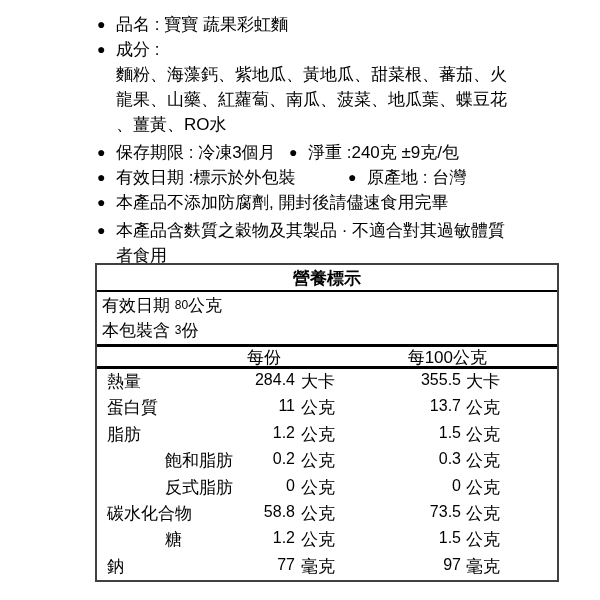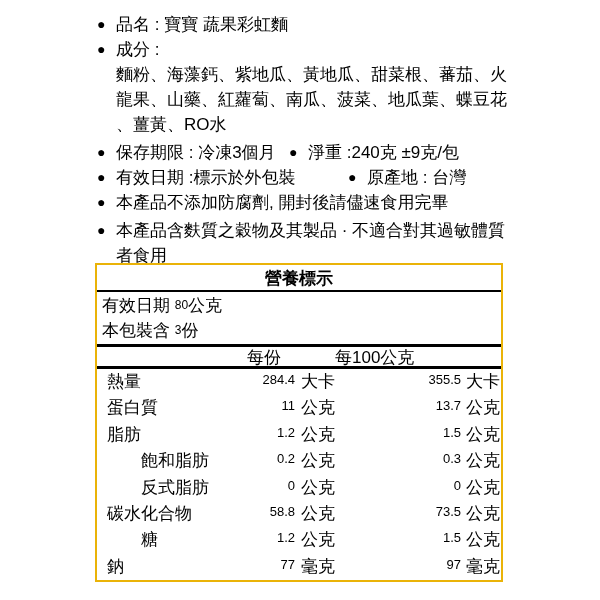--- a/index.html
+++ b/index.html
@@ -42,23 +42,23 @@
   }
   .pair-b1 { position: absolute; left: 192px; top: 0; }
   .pair-b2 { position: absolute; left: 251px; top: 0; }
   .mt3 { margin-top: 3px; }
 
   
   .ntable {
     position: absolute;
     left: 95px;
     top: 263px;
-    width: 408px;
+    width: 464px;
     height: 319px;
-    border: 2px solid #eab308;
+    border: 2px solid #404040;
     display: flex;
     flex-direction: column;
     background: #fff;
   }
   .t-title {
     height: 27px;
     line-height: 27px;
     text-align: center;
     font-weight: bold;
     border-bottom: 2px solid #000;
@@ -69,33 +69,33 @@
     border-bottom: 3px solid #000;
   }
   .t-colhead {
     height: 22px;
     line-height: 22px;
     border-bottom: 3px solid #000;
     display: grid;
     grid-template-columns: 150px 88px 166px;
   }
   .t-colhead .h1 { padding-right: 5px; }
-  .t-colhead .h2 { padding-right: 14px; }
+  .t-colhead .h2 { text-align: right; padding-right: 14px; }
   .t-body { flex: 1; display: flex; flex-direction: column; }
   .t-row {
     flex: 1;
     display: grid;
     grid-template-columns: 150px 48px 40px 126px 40px;
     line-height: 26px;
   }
   .t-label { padding-left: 10px; white-space: nowrap; }
-  .t-row.indent .t-label { padding-left: 44px; }
+  .t-row.indent .t-label { padding-left: 44px; margin-left: 24px; }
   .t-num {
     text-align: right;
-    font-size: 13px;
+    font-size: 16px;
     position: relative;
     top: -2px;
     line-height: 26px;
   }
   .t-unit { padding-left: 6px; }
   .t-unit.u2 { padding-left: 5px; }
   .snum {
     font-size: 12px;
     vertical-align: 2px;
   }

